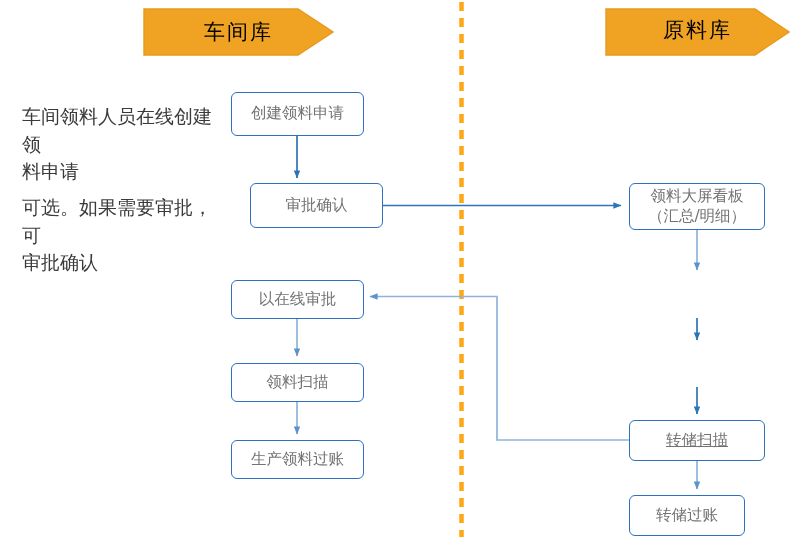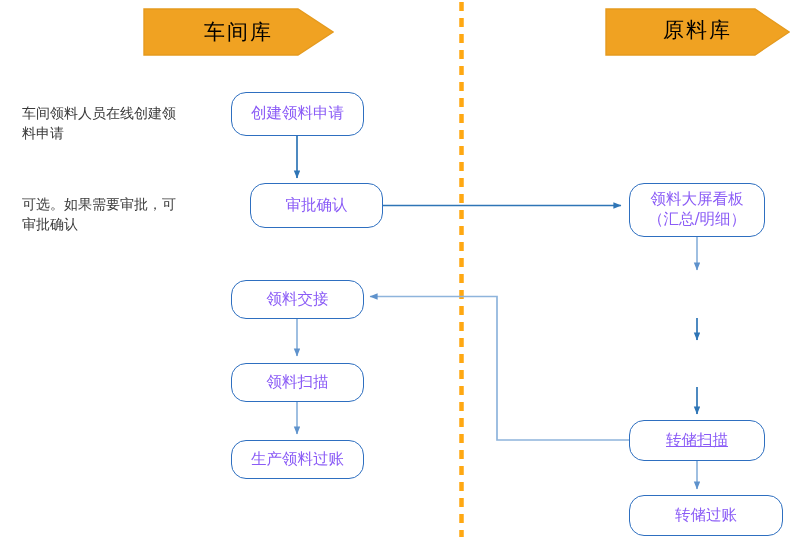--- a/index.html
+++ b/index.html
@@ -38,38 +38,38 @@
     letter-spacing: 2px;
     line-height: 1;
     white-space: nowrap;
   }
 
   
   .node {
     position: absolute;
     box-sizing: border-box;
     border: 1.6px solid #2E6FC0;
-    border-radius: 15px;
+    border-radius: 6px;
     background: #ffffff;
     display: flex;
     align-items: center;
     justify-content: center;
     text-align: center;
-    color: #8b5cf6;
+    color: #737373;
     font-size: 15.5px;
     line-height: 1.28;
     padding: 8px 4px;
     white-space: pre-line;
   }
 
   
   .annotation {
     position: absolute;
     color: #3a3a3a;
-    font-size: 14px;
+    font-size: 19px;
     line-height: 1.45;
     white-space: pre-line;
   }
 
   
   #connectors {
     position: absolute;
     left: 0;
     top: 0;
     width: 800px;
@@ -140,28 +140,28 @@
   <div class="annotation" style="left:22px; top:103px; width:190px;">车间领料人员在线创建领
 料申请</div>
 
   <div class="annotation" style="left:22px; top:194px; width:190px;">可选。如果需要审批，可
 审批确认</div>
 
   <div class="node" style="left:231px; top:92px; width:133px; height:44px;">创建领料申请</div>
 
   <div class="node" style="left:231px; top:183px; width:133px; height:45px;margin-left:19px;">审批确认</div>
 
-  <div class="node" style="left:231px; top:280px; width:133px; height:39px;">领料交接</div>
+  <div class="node" style="left:231px; top:280px; width:133px; height:39px;">以在线审批</div>
 
   <div class="node" style="left:231px; top:363px; width:133px; height:39px;">领料扫描</div>
 
   <div class="node" style="left:231px; top:440px; width:133px; height:39px;">生产领料过账</div>
 
-  <div class="node" style="left:629px; top:183px; width:136px; height:54px;">领料大屏看板
+  <div class="node" style="left:629px; top:183px; width:136px; height:47px;">领料大屏看板
 （汇总/明细）</div>
 
 
 
   <div class="node" style="left:629px; top:420px; width:136px; height:41px;text-decoration:underline;">转储扫描</div>
 
-  <div class="node" style="left:629px; top:495px; width:154px; height:41px;">转储过账</div>
+  <div class="node" style="left:629px; top:495px; width:116px; height:41px;">转储过账</div>
 
 </div>
 
 </body></html>

